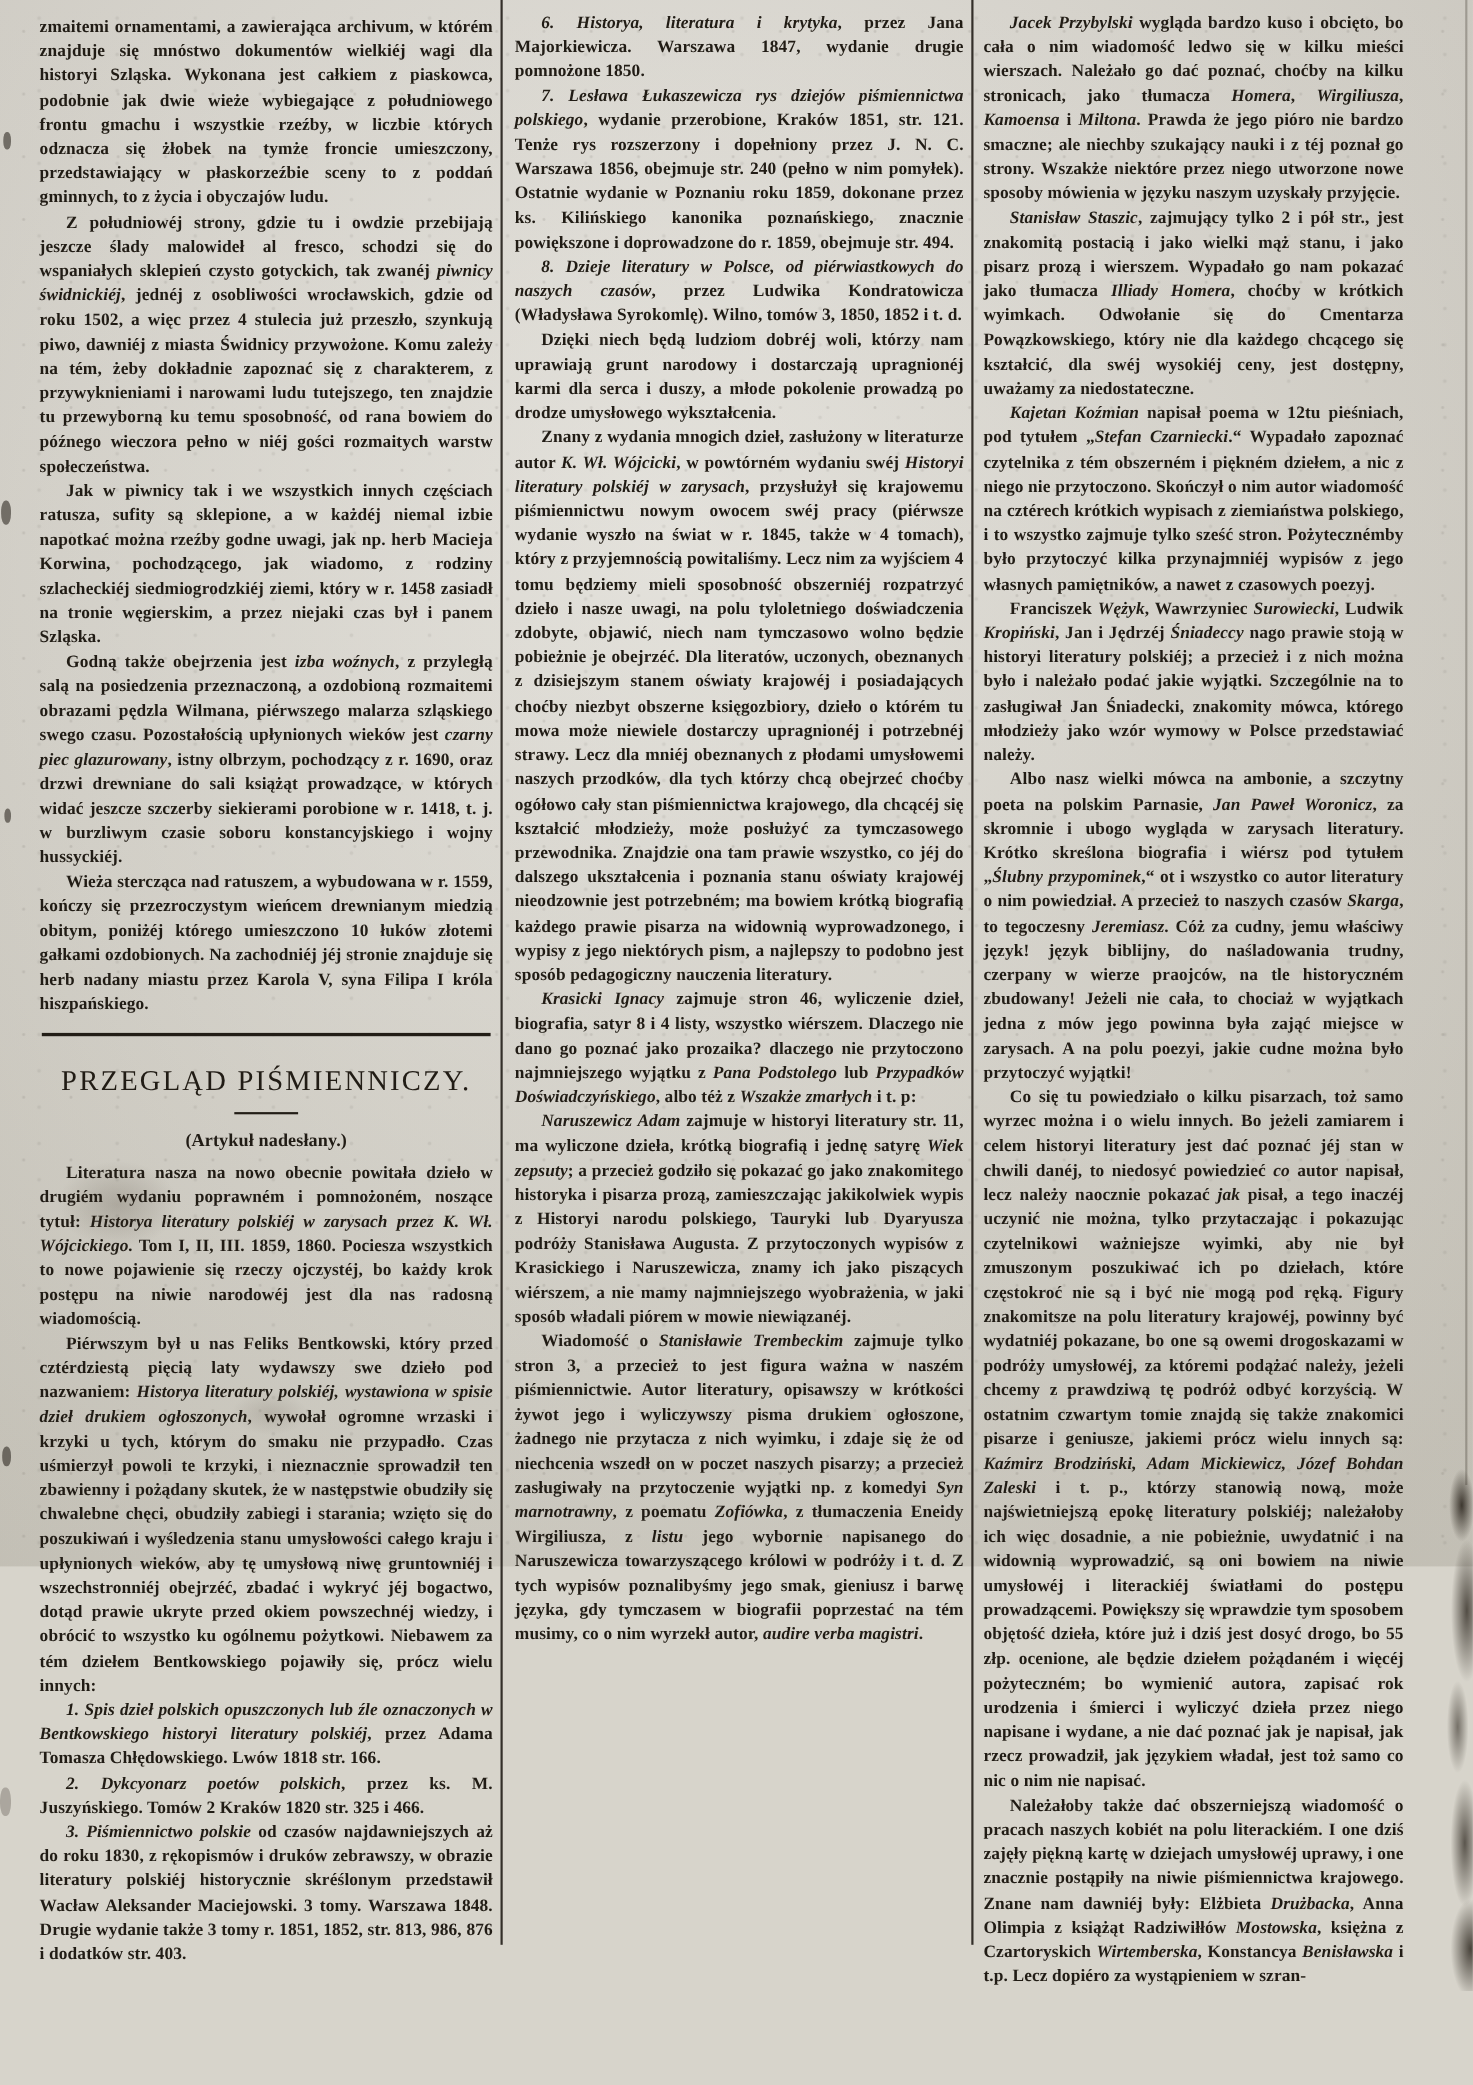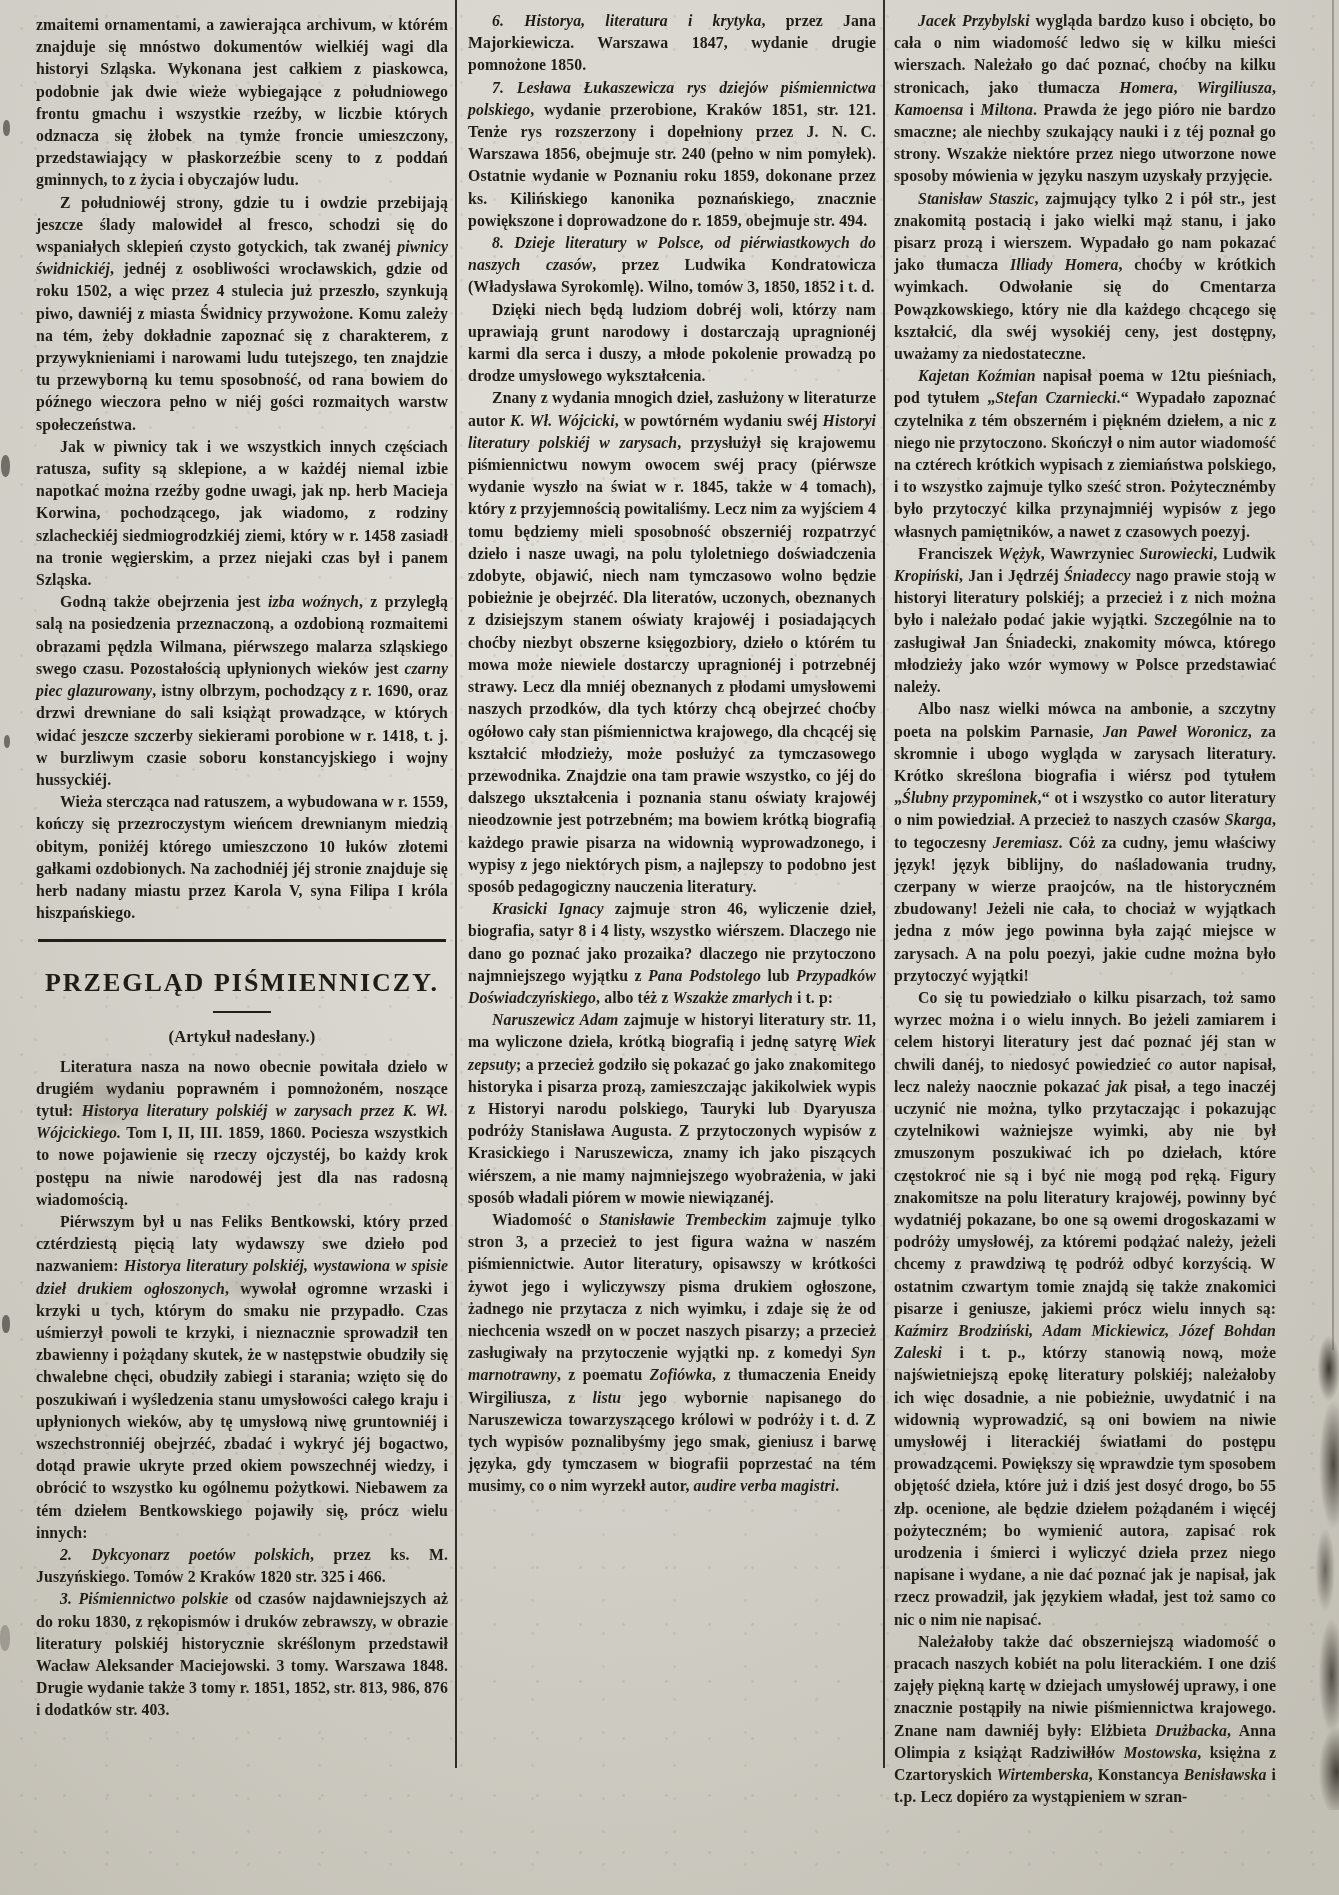--- a/index.html
+++ b/index.html
@@ -2,21 +2,21 @@
 <html><head>
 <meta charset="utf-8">
 <style>
   html,body{margin:0;padding:0;}
   body{
     width:1339px;height:1895px;overflow:hidden;
     background:#d7d4cb;
     font-family:"Liberation Serif",serif;
   }
   .page{
-    position:relative;width:1339px;height:1895px;
+    position:relative;width:1339px;height:1424px;
     color:#211c15;
     background-image:
       radial-gradient(circle, rgba(40,34,26,0.10) 0.8px, transparent 1.8px),
       radial-gradient(circle, rgba(40,34,26,0.07) 1px, transparent 2.2px),
       radial-gradient(ellipse at 45% 35%, rgba(255,255,255,0.30), rgba(58,50,38,0.10) 92%),
       linear-gradient(#dad7cf,#d2cfc5);
     background-size:43px 57px, 71px 33px, 100% 100%, 100% 100%;
   }
   .col{
     position:absolute;
@@ -24,21 +24,21 @@
     text-align:justify;letter-spacing:0.1px;
   }
   .col-left{left:36px;top:14px;width:412px;}
   .col-middle{left:468px;top:10px;width:408px;}
   .col-right{left:894px;top:10px;width:382px;}
   .para{margin:0;text-indent:24px;}
   .para.noindent{text-indent:0;}
   .para i{font-style:italic;}
   .hrule{height:3px;background:#221d16;margin:15px 2px 0 2px;}
   .heading{
-    font-size:26px;font-weight:bold;letter-spacing:2px;
+    font-size:26px;font-weight:normal;letter-spacing:2px;
     text-align:center;margin:26px 0 0 0;line-height:30px;
   }
   .divider{width:58px;height:2px;background:#221d16;margin:13px auto 0 auto;}
   .byline{
     text-align:center;font-size:16.5px;
     margin:13px 0 7px 0;
   }
   .vrule{position:absolute;top:0;width:2px;background:rgba(28,24,18,0.88);}
   .vrule-1{left:455px;height:1768px;}
   .vrule-2{left:883px;height:1768px;}
@@ -77,20 +77,21 @@
       <p class="para"><span>Z południowéj strony, gdzie tu i owdzie przebijają jeszcze ślady malowideł al fresco, schodzi się do wspaniałych sklepień czysto gotyckich, tak zwanéj </span><i>piwnicy świdnickiéj</i><span>, jednéj z osobliwości wrocławskich, gdzie od roku 1502, a więc przez 4 stulecia już przeszło, szynkują piwo, dawniéj z miasta Świdnicy przywożone. Komu zależy na tém, żeby dokładnie zapoznać się z charakterem, z przywyknieniami i narowami ludu tutejszego, ten znajdzie tu przewyborną ku temu sposobność, od rana bowiem do późnego wieczora pełno w niéj gości rozmaitych warstw społeczeństwa.</span></p>
       <p class="para"><span>Jak w piwnicy tak i we wszystkich innych częściach ratusza, sufity są sklepione, a w każdéj niemal izbie napotkać można rzeźby godne uwagi, jak np. herb Macieja Korwina, pochodzącego, jak wiadomo, z rodziny szlacheckiéj siedmiogrodzkiéj ziemi, który w r. 1458 zasiadł na tronie węgierskim, a przez niejaki czas był i panem Szląska.</span></p>
       <p class="para"><span>Godną także obejrzenia jest </span><i>izba woźnych</i><span>, z przyległą salą na posiedzenia przeznaczoną, a ozdobioną rozmaitemi obrazami pędzla Wilmana, piérwszego malarza szląskiego swego czasu. Pozostałością upłynionych wieków jest </span><i>czarny piec glazurowany</i><span>, istny olbrzym, pochodzący z r. 1690, oraz drzwi drewniane do sali książąt prowadzące, w których widać jeszcze szczerby siekierami porobione w r. 1418, t. j. w burzliwym czasie soboru konstancyjskiego i wojny hussyckiéj.</span></p>
       <p class="para"><span>Wieża stercząca nad ratuszem, a wybudowana w r. 1559, kończy się przezroczystym wieńcem drewnianym miedzią obitym, poniżéj którego umieszczono 10 łuków złotemi gałkami ozdobionych. Na zachodniéj jéj stronie znajduje się herb nadany miastu przez Karola V, syna Filipa I króla hiszpańskiego.</span></p>
       <div class="hrule"></div>
       <h2 class="heading">PRZEGLĄD PIŚMIENNICZY.</h2>
       <div class="divider"></div>
       <div class="byline">(Artykuł nadesłany.)</div>
       <p class="para"><span>Literatura nasza na nowo obecnie powitała dzieło w drugiém wydaniu poprawném i pomnożoném, noszące tytuł: </span><i>Historya literatury polskiéj w zarysach przez K. Wł. Wójcickiego.</i><span> Tom I, II, III. 1859, 1860. Pociesza wszystkich to nowe pojawienie się rzeczy ojczystéj, bo każdy krok postępu na niwie narodowéj jest dla nas radosną wiadomością.</span></p>
       <p class="para"><span>Piérwszym był u nas Feliks Bentkowski, który przed cztérdziestą pięcią laty wydawszy swe dzieło pod nazwaniem: </span><i>Historya literatury polskiéj, wystawiona w spisie dzieł drukiem ogłoszonych</i><span>, wywołał ogromne wrzaski i krzyki u tych, którym do smaku nie przypadło. Czas uśmierzył powoli te krzyki, i nieznacznie sprowadził ten zbawienny i pożądany skutek, że w następstwie obudziły się chwalebne chęci, obudziły zabiegi i starania; wzięto się do poszukiwań i wyśledzenia stanu umysłowości całego kraju i upłynionych wieków, aby tę umysłową niwę gruntowniéj i wszechstronniéj obejrzéć, zbadać i wykryć jéj bogactwo, dotąd prawie ukryte przed okiem powszechnéj wiedzy, i obrócić to wszystko ku ogólnemu pożytkowi. Niebawem za tém dziełem Bentkowskiego pojawiły się, prócz wielu innych:</span></p>
+      <p class="para"><i>1. Spis dzieł polskich opuszczonych lub źle oznaczonych w Bentkowskiego historyi literatury polskiéj</i><span>, przez Adama Tomasza Chłędowskiego. Lwów 1818 str. 166.</span></p>
       <p class="para"><i>2. Dykcyonarz poetów polskich</i><span>, przez ks. M. Juszyńskiego. Tomów 2 Kraków 1820 str. 325 i 466.</span></p>
       <p class="para"><i>3. Piśmiennictwo polskie</i><span> od czasów najdawniejszych aż do roku 1830, z rękopismów i druków zebrawszy, w obrazie literatury polskiéj historycznie skréślonym przedstawił Wacław Aleksander Maciejowski. 3 tomy. Warszawa 1848. Drugie wydanie także 3 tomy r. 1851, 1852, str. 813, 986, 876 i dodatków str. 403.</span></p>
     </div>
   <div class="col col-middle">
       <p class="para"><i>6. Historya, literatura i krytyka</i><span>, przez Jana Majorkiewicza. Warszawa 1847, wydanie drugie pomnożone 1850.</span></p>
       <p class="para"><i>7. Lesława Łukaszewicza rys dziejów piśmiennictwa polskiego</i><span>, wydanie przerobione, Kraków 1851, str. 121. Tenże rys rozszerzony i dopełniony przez J. N. C. Warszawa 1856, obejmuje str. 240 (pełno w nim pomyłek). Ostatnie wydanie w Poznaniu roku 1859, dokonane przez ks. Kilińskiego kanonika poznańskiego, znacznie powiększone i doprowadzone do r. 1859, obejmuje str. 494.</span></p>
       <p class="para"><i>8. Dzieje literatury w Polsce, od piérwiastkowych do naszych czasów</i><span>, przez Ludwika Kondratowicza (Władysława Syrokomlę). Wilno, tomów 3, 1850, 1852 i t. d.</span></p>
       <p class="para"><span>Dzięki niech będą ludziom dobréj woli, którzy nam uprawiają grunt narodowy i dostarczają upragnionéj karmi dla serca i duszy, a młode pokolenie prowadzą po drodze umysłowego wykształcenia.</span></p>
       <p class="para"><span>Znany z wydania mnogich dzieł, zasłużony w literaturze autor </span><i>K. Wł. Wójcicki</i><span>, w powtórném wydaniu swéj </span><i>Historyi literatury polskiéj w zarysach</i><span>, przysłużył się krajowemu piśmiennictwu nowym owocem swéj pracy (piérwsze wydanie wyszło na świat w r. 1845, także w 4 tomach), który z przyjemnością powitaliśmy. Lecz nim za wyjściem 4 tomu będziemy mieli sposobność obszerniéj rozpatrzyć dzieło i nasze uwagi, na polu tyloletniego doświadczenia zdobyte, objawić, niech nam tymczasowo wolno będzie pobieżnie je obejrzéć. Dla literatów, uczonych, obeznanych z dzisiejszym stanem oświaty krajowéj i posiadających choćby niezbyt obszerne księgozbiory, dzieło o którém tu mowa może niewiele dostarczy upragnionéj i potrzebnéj strawy. Lecz dla mniéj obeznanych z płodami umysłowemi naszych przodków, dla tych którzy chcą obejrzeć choćby ogółowo cały stan piśmiennictwa krajowego, dla chcącéj się kształcić młodzieży, może posłużyć za tymczasowego przewodnika. Znajdzie ona tam prawie wszystko, co jéj do dalszego ukształcenia i poznania stanu oświaty krajowéj nieodzownie jest potrzebném; ma bowiem krótką biografią każdego prawie pisarza na widownią wyprowadzonego, i wypisy z jego niektórych pism, a najlepszy to podobno jest sposób pedagogiczny nauczenia literatury.</span></p>
       <p class="para"><i>Krasicki Ignacy</i><span> zajmuje stron 46, wyliczenie dzieł, biografia, satyr 8 i 4 listy, wszystko wiérszem. Dlaczego nie dano go poznać jako prozaika? dlaczego nie przytoczono najmniejszego wyjątku z </span><i>Pana Podstolego</i><span> lub </span><i>Przypadków Doświadczyńskiego</i><span>, albo téż z </span><i>Wszakże zmarłych</i><span> i t. p:</span></p>

